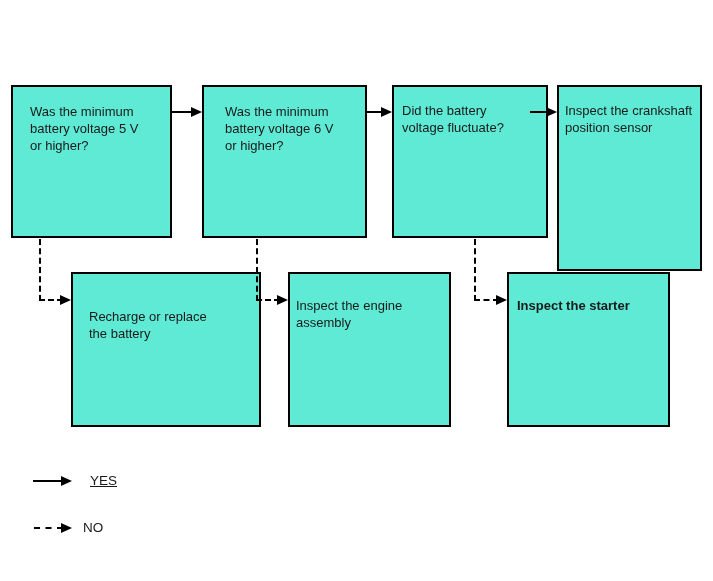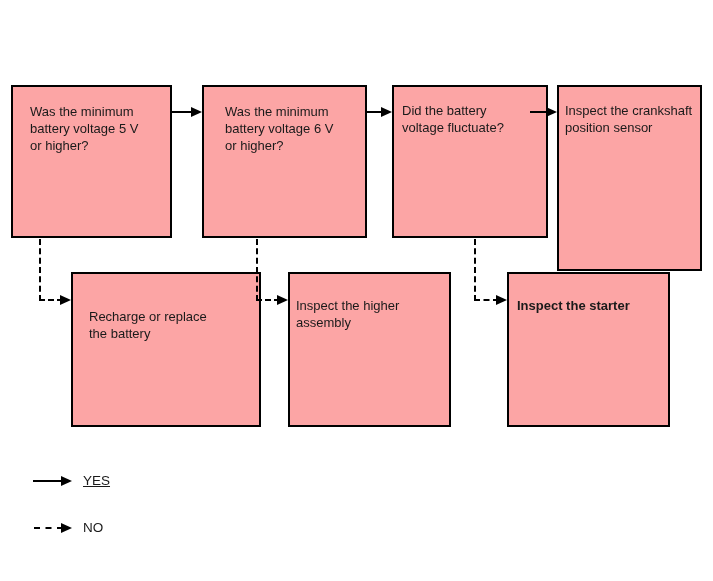--- a/index.html
+++ b/index.html
@@ -19,21 +19,21 @@
     position: absolute;
     left: 10px;
     top: 11px;
     font-size: 13.5px;
     color: #1a1a1a;
     white-space: nowrap;
   }
   .node {
     position: absolute;
     border: 2px solid #000000;
-    background: #fca5a5;
+    background: #5eead4;
     font-size: 13px;
     line-height: 17px;
     color: #1a1a1a;
     white-space: pre-line;
   }
   
   .b1 { left: 11px;  top: 85px;  width: 161px; height: 153px; padding: 16px 8px 0 17px; }
   .b2 { left: 202px; top: 85px;  width: 165px; height: 153px; padding: 16px 8px 0 21px; }
   .b3 { left: 392px; top: 85px;  width: 156px; height: 153px; padding: 15px 6px 0 8px; }
   .b4 { left: 557px; top: 85px;  width: 145px; height: 186px; padding: 15px 4px 0 6px; }
@@ -80,21 +80,21 @@
   <div class="node b2">Was the minimum
 battery voltage 6 V
 or higher?</div>
   <div class="node b3">Did the battery
 voltage fluctuate?</div>
   <div class="node b4">Inspect the crankshaft
 position sensor</div>
 
   <div class="node b5">Recharge or replace
 the battery</div>
-  <div class="node b6">Inspect the higher
+  <div class="node b6">Inspect the engine
 assembly</div>
   <div class="node b7">Inspect the starter</div>
 
   <div>
     <div class="hline" style="left:172px; top:111px; width:21px;"></div>
     <div class="arrowhead" style="left:191px; top:107px;"></div>
   </div>
   <div>
     <div class="hline" style="left:367px; top:111px; width:16px;"></div>
     <div class="arrowhead" style="left:381px; top:107px;"></div>
@@ -116,21 +116,21 @@
   </div>
   <div>
     <div class="vline" style="left:474px; top:239px; height:62px;"></div>
     <div class="hline dashed" style="left:474px; top:299px; width:25px;"></div>
     <div class="arrowhead" style="left:496px; top:295px;"></div>
   </div>
 
   <div>
     <div class="hline" style="left:33px; top:480px; width:30px;"></div>
     <div class="arrowhead" style="left:61px; top:476px;"></div>
-    <div class="legend-label" style="left:83px; top:473px;text-decoration:underline;">YES</div>
+    <div class="legend-label" style="left:90px; top:473px;text-decoration:underline;">YES</div>
   </div>
   <div>
     <div class="hline dashed" style="left:34px; top:527px; width:29px;"></div>
     <div class="arrowhead" style="left:61px; top:523px;"></div>
     <div class="legend-label" style="left:83px; top:520px;">NO</div>
   </div>
 
 </div>
 
 </body></html>

